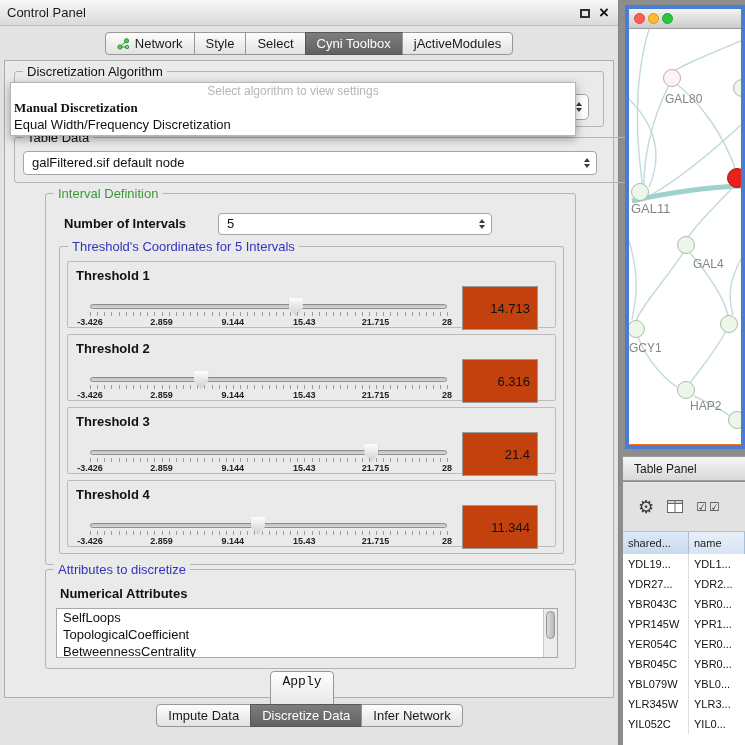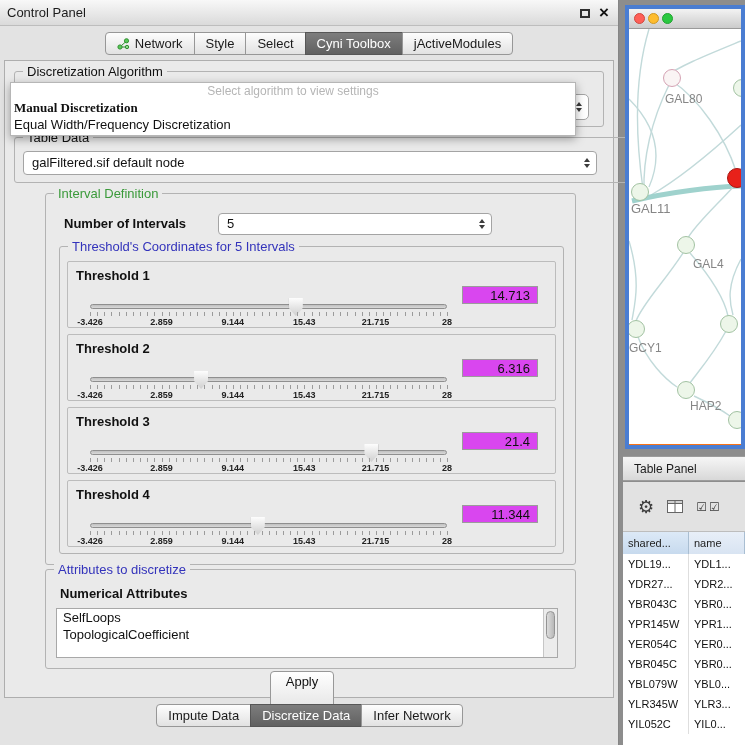--- a/index.html
+++ b/index.html
@@ -41,29 +41,29 @@
   
   .tpanel { position:absolute; left:7px; width:489px; height:67px; border:1px solid #bcbcbc; background:#eaeaea; border-radius:2px; }
   .tlabel { position:absolute; left:8px; top:6px; font-size:13px; font-weight:bold; color:#111; }
   .track { position:absolute; left:22px; top:42px; width:357px; height:5px; background:linear-gradient(#c0c0c0,#d9d9d9); border:1px solid #8f8f8f; border-radius:3px; }
   .thumb { position:absolute; top:-7px; width:14px; height:18px; background:linear-gradient(#fdfdfd,#cfcfcf); clip-path:polygon(0 0,100% 0,100% 55%,50% 100%,0 55%); filter:drop-shadow(0 0 1px rgba(0,0,0,0.6)); }
   .mticks { position:absolute; left:22px; top:50px; width:358px; height:4px; background:repeating-linear-gradient(to right,#9b9b9b 0 1px,transparent 1px 7.15px); }
   .ticks { position:absolute; left:22px; top:55px; width:357px; height:11px; font-size:9px; color:#222; }
   .ticks span { position:absolute; top:0; transform:translateX(-50%); white-space:nowrap;font-weight:bold; }
   .ticks span:nth-child(1){left:0%} .ticks span:nth-child(2){left:20%} .ticks span:nth-child(3){left:40%}
   .ticks span:nth-child(4){left:60%} .ticks span:nth-child(5){left:80%} .ticks span:nth-child(6){left:100%}
-  .valbox { position:absolute; left:394px; top:24px; width:76px; height:18px; background:#d946ef; border:1px solid #9b9b9b; font-size:13px; font-family:"Liberation Sans",sans-serif; text-align:right; padding-right:7px; color:#111; }
+  .valbox { position:absolute; left:394px; top:24px; width:76px; height:44px; background:#c2410c; border:1px solid #9b9b9b; font-size:13px; font-family:"Liberation Sans",sans-serif; text-align:right; padding-right:7px; color:#111; }
 
   
   .listbox { position:absolute; left:10px; top:38px; width:502px; height:50px; background:#fff; border:1px solid #a8a8a8; overflow:hidden; }
   .listbox .li { font-size:13px; line-height:17px; padding-left:6px; color:#111; white-space:nowrap; }
   .lscroll { position:absolute; right:0; top:0; bottom:0; width:14px; background:#ececec; border-left:1px solid #c6c6c6; }
   .lthumb { margin:2px auto 0; width:9px; height:28px; background:linear-gradient(90deg,#dcdcdc,#b8b8b8); border:1px solid #939393; border-radius:5px; }
 
-  .btn { position:absolute; left:265px; top:610px; width:64px; height:37px; background:linear-gradient(#ffffff,#e6e6e6); border:1px solid #989898; border-radius:4px; font-size:13px; line-height:19px; text-align:center; color:#111; }
+  .btn { position:absolute; left:265px; top:610px; width:64px; height:37px; background:linear-gradient(#ffffff,#e6e6e6); border:1px solid #989898; border-radius:4px; font-size:13px; line-height:19px; text-align:center; color:#111;font-family:Liberation Mono, monospace; }
 
   
   .netwin { position:absolute; left:625px; top:5px; width:120px; height:444px; border:4px solid #4a7dd2; background:#f97316; }
   .nettitle { position:relative; height:20px; background:linear-gradient(#f3f3f3,#cbcbcb); border-bottom:1px solid #9a9a9a; }
   .light { position:absolute; top:4px; width:11px; height:11px; border-radius:50%; }
   .light.r { left:5px;  background:#ff5f57; border:1px solid #cf4940; }
   .light.y { left:19px; background:#febc2e; border:1px solid #cf9822; }
   .light.g { left:33px; background:#2ac840; border:1px solid #22a231; }
   .netcanvas { position:relative; width:100%; height:415px; background:#fff; overflow:hidden; }
   .gnode { position:absolute; width:18px; height:18px; border-radius:50%; background:#edf6e9; border:1px solid #a2c2a2; }
@@ -239,20 +239,21 @@
           </div>
         </div>
       </div>
 
       <div class="group" style="left:40px; top:508px; width:531px; height:100px;">
         <span class="gtitle blue">Attributes to discretize</span>
         <span class="nbold" style="left:14px; top:16px;">Numerical Attributes</span>
         <div class="listbox">
           <div class="li">SelfLoops</div>
           <div class="li">TopologicalCoefficient</div>
+          <div class="li">BetweennessCentrality</div>
           <div class="lscroll">
             <div class="lthumb"></div>
           </div>
         </div>
       </div>
 
       <div class="btn">Apply</div>
     </div>
 
     <div class="bottabs">

